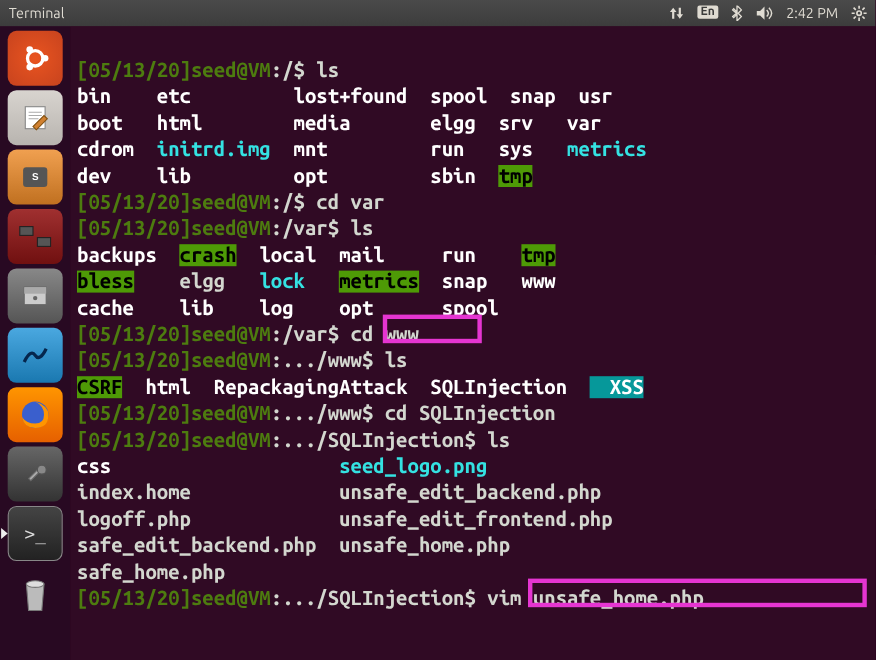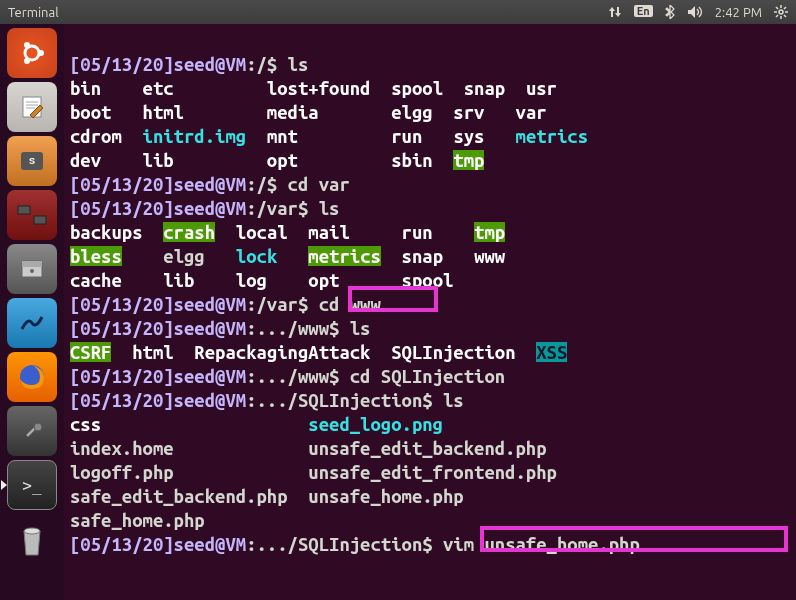--- a/index.html
+++ b/index.html
@@ -65,26 +65,26 @@
   width: 732px; height: 576px;
   background: #300A24;
   padding: 4px 6px;
   font-size: 18.5px;
   line-height: 24px;
   white-space: pre;
   color: #d3d7cf;
   font-weight: bold;
 }
 .iconlabel{font-family:sans-serif;font-size:9px;color:#333;font-weight:bold;}
-.g { color: #c4b5fd; }
+.g { color: #4d7c0f; }
 .b { color: #ffffff; }
 .c { color: #34E2E2; text-align: center; }
 .w { color: #D3D7CF; }
-.hg { background: #4E9A06; color: #ffffff; }
-.hc { background: #06989A; color: #0f172a; }
+.hg { background: #4E9A06; color: #000000; }
+.hc { background: #06989A; color: #ffffff; padding-left: 18px; }
 .hlbox {
   border: 4px solid #E535D1;
   position: absolute;
   pointer-events: none;
 }
 </style>
 </head>
 <body>
 
 <div class="topbar">

